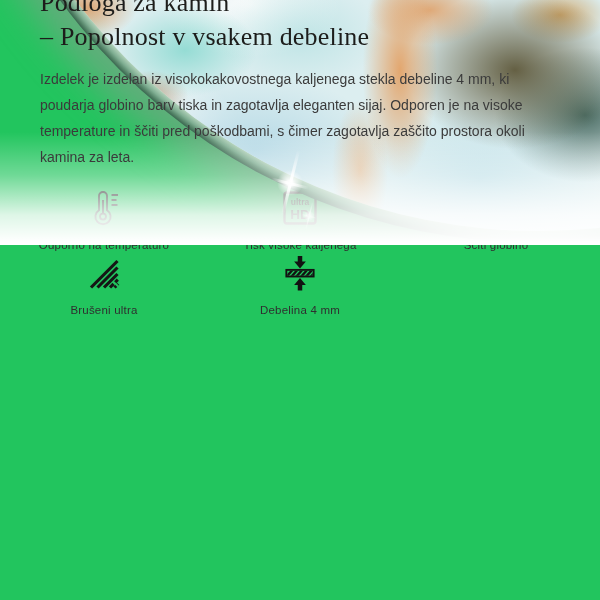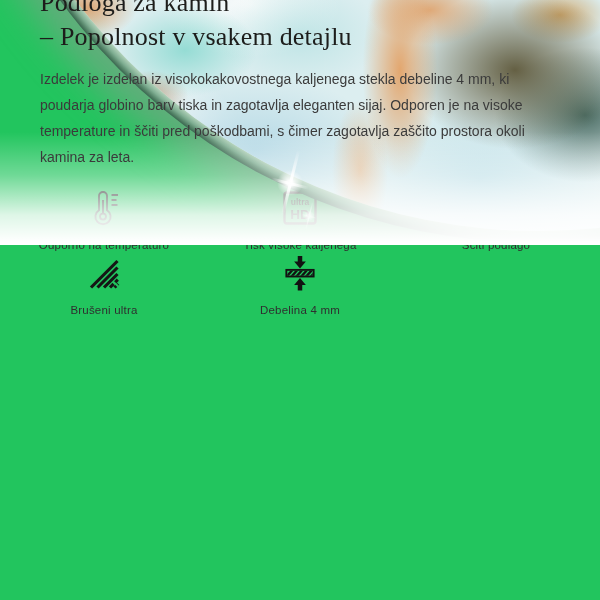--- a/index.html
+++ b/index.html
@@ -82,21 +82,21 @@
     <div class="sparkle small">
       <div class="glow"></div>
         <div class="ray-v"></div>
         <div class="ray-h"></div>
     </div>
   </div>
 
   <div class="content">
     <h1>
       <span style="display:block">Podloga za kamin</span>
-      <span style="display:block">– Popolnost v vsakem detajlu</span>
+      <span style="display:block">– Popolnost v vsakem debeline</span>
     </h1>
     <p class="desc">Izdelek je izdelan iz visokokakovostnega kaljenega stekla debeline 4 mm, ki poudarja globino barv tiska in zagotavlja eleganten sijaj. Odporen je na visoke temperature in ščiti pred poškodbami, s čimer zagotavlja zaščito prostora okoli kamina za leta.</p>
   </div>
 
   <div class="features">
 
     <div class="feature">
       <div class="icon-box">
         <svg width="40" height="40" viewBox="0 0 40 40" fill="none" stroke="#161616">
           <path d="M15 8a4 4 0 0 1 8 0v14.2a7.6 7.6 0 1 1-8 0Z" stroke-width="1.9"></path>
@@ -119,21 +119,21 @@
       <div class="f-label">Tisk visoke kaljenega</div>
     </div>
 
     <div class="feature">
       <div class="icon-box">
         <svg width="40" height="40" viewBox="0 0 40 40" fill="none" stroke="#161616">
           <path d="M20 4.5C22.8 6.3 26.4 7.4 31.1 7.7V17.5C31.1 25.9 26.4 31.9 20 34.6C13.6 31.9 8.9 25.9 8.9 17.5V7.7C13.6 7.4 17.2 6.3 20 4.5Z" stroke-width="2" stroke-linejoin="round"></path>
           <path d="M14.9 19.8l3.6 3.6 7-7.6" stroke-width="2.2" stroke-linecap="round" stroke-linejoin="round"></path>
         </svg>
       </div>
-      <div class="f-label">Ščiti podlago</div>
+      <div class="f-label">Ščiti globino</div>
     </div>
 
 
     <div class="feature">
       <div class="icon-box">
         <svg width="40" height="40" viewBox="0 0 40 40" stroke="#151515" fill="none">
           <line x1="7" y1="34.5" x2="33.5" y2="8" stroke-width="3.1"></line>
           <line x1="13.5" y1="34.5" x2="33.5" y2="14.5" stroke-width="3.1"></line>
           <line x1="20" y1="34.5" x2="33.5" y2="21" stroke-width="3.1"></line>
           <line x1="26" y1="34.5" x2="33.8" y2="26.7" stroke-width="3.1" stroke-dasharray="5 2.4"></line>

